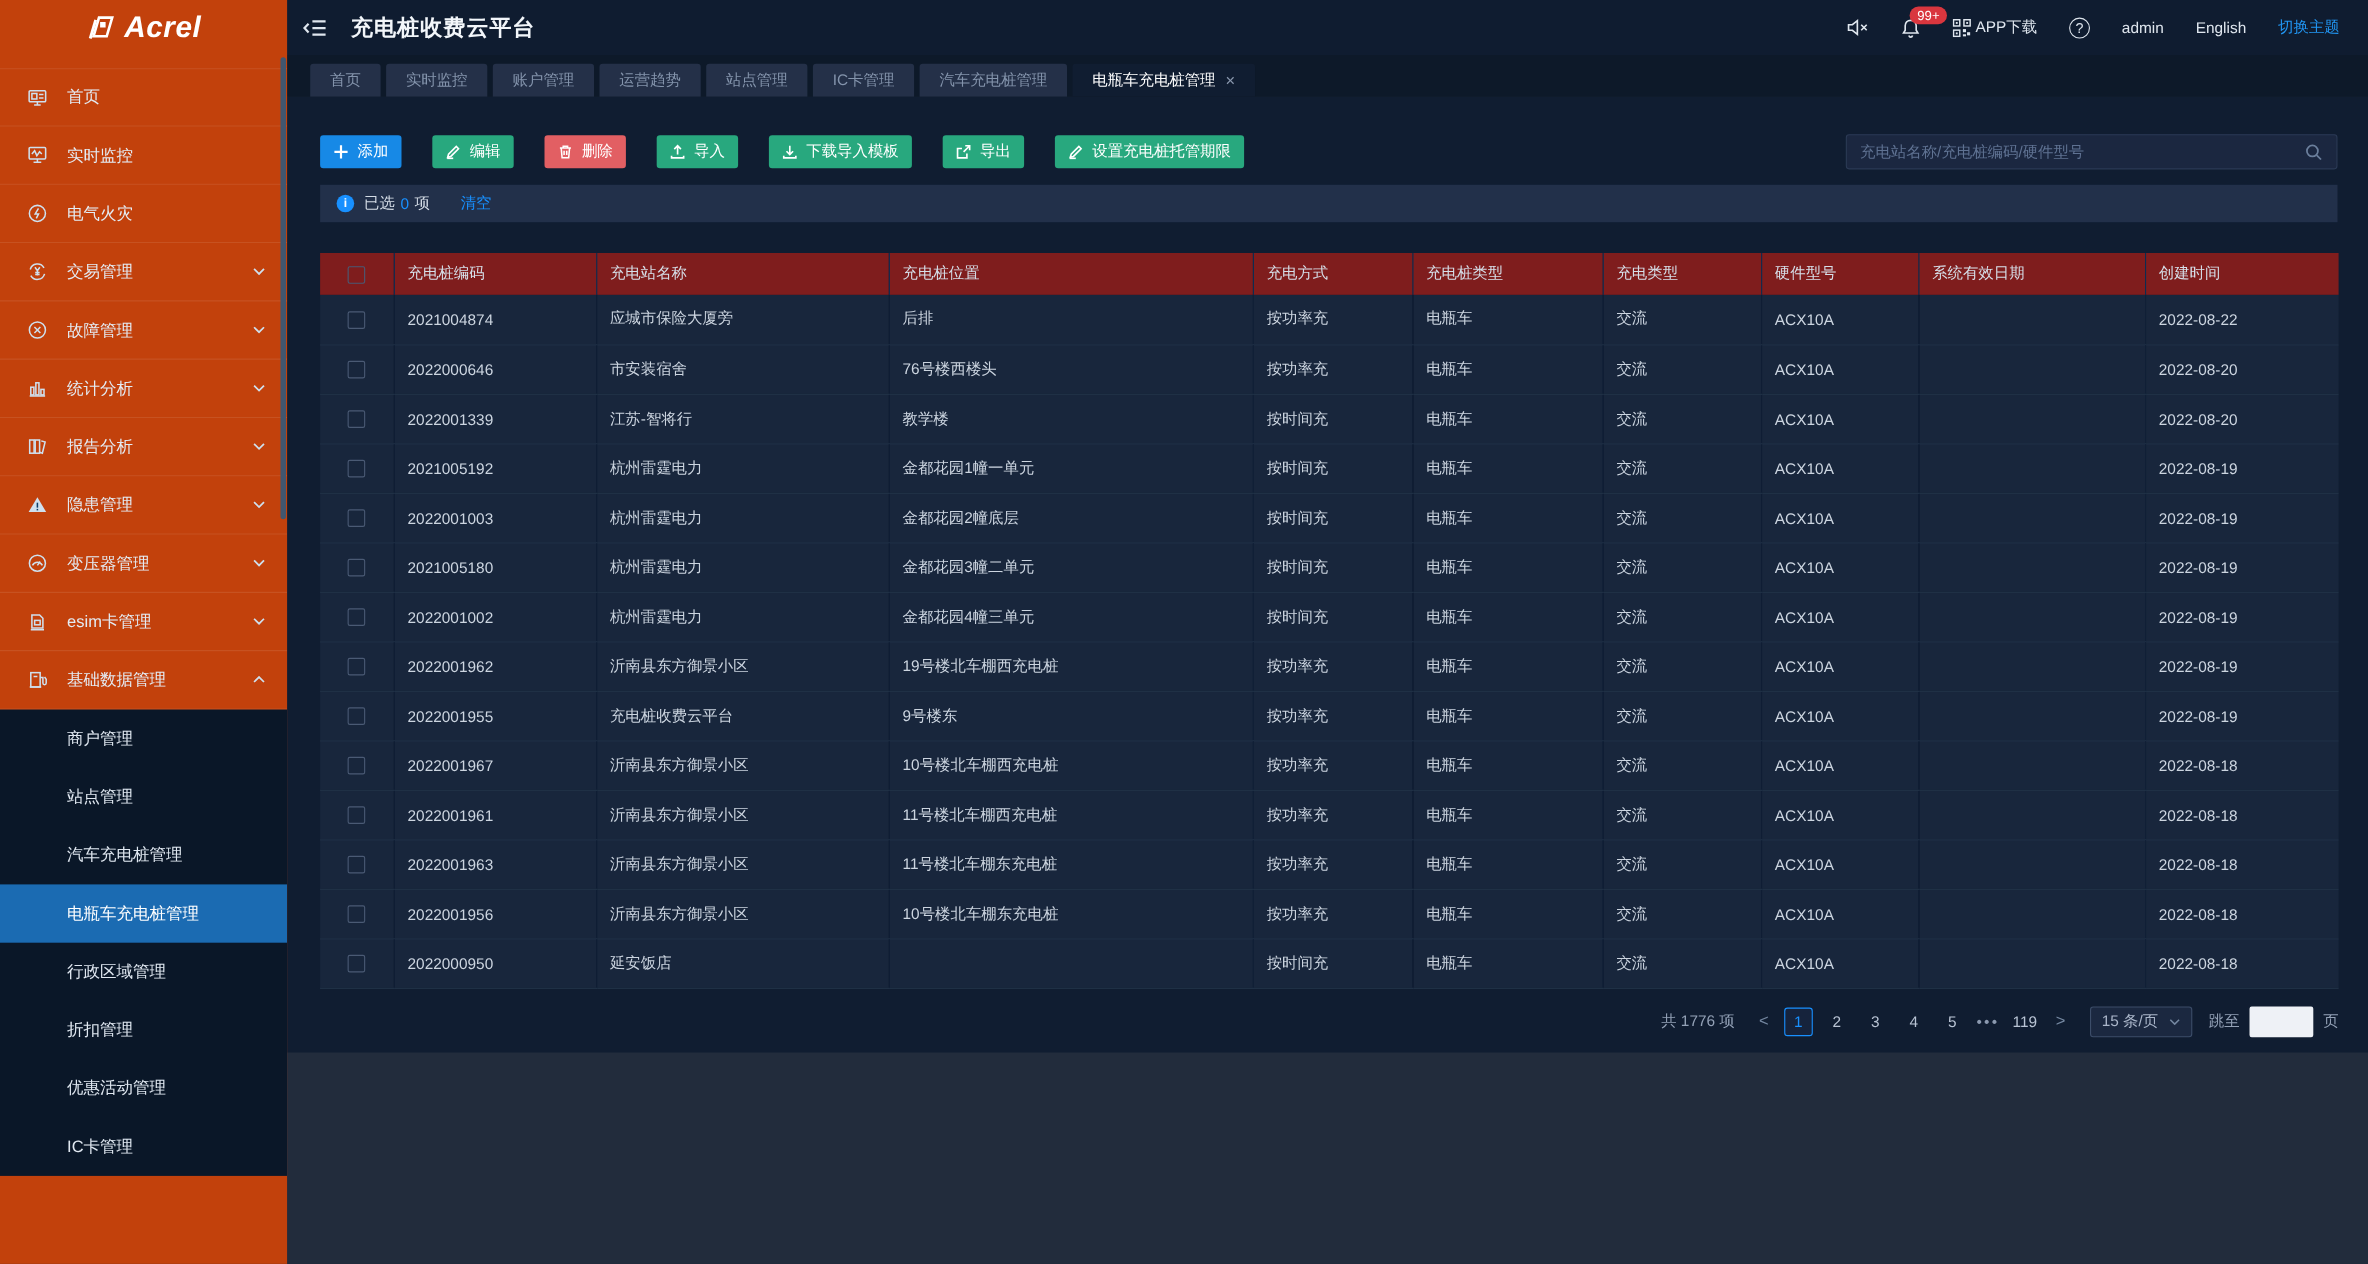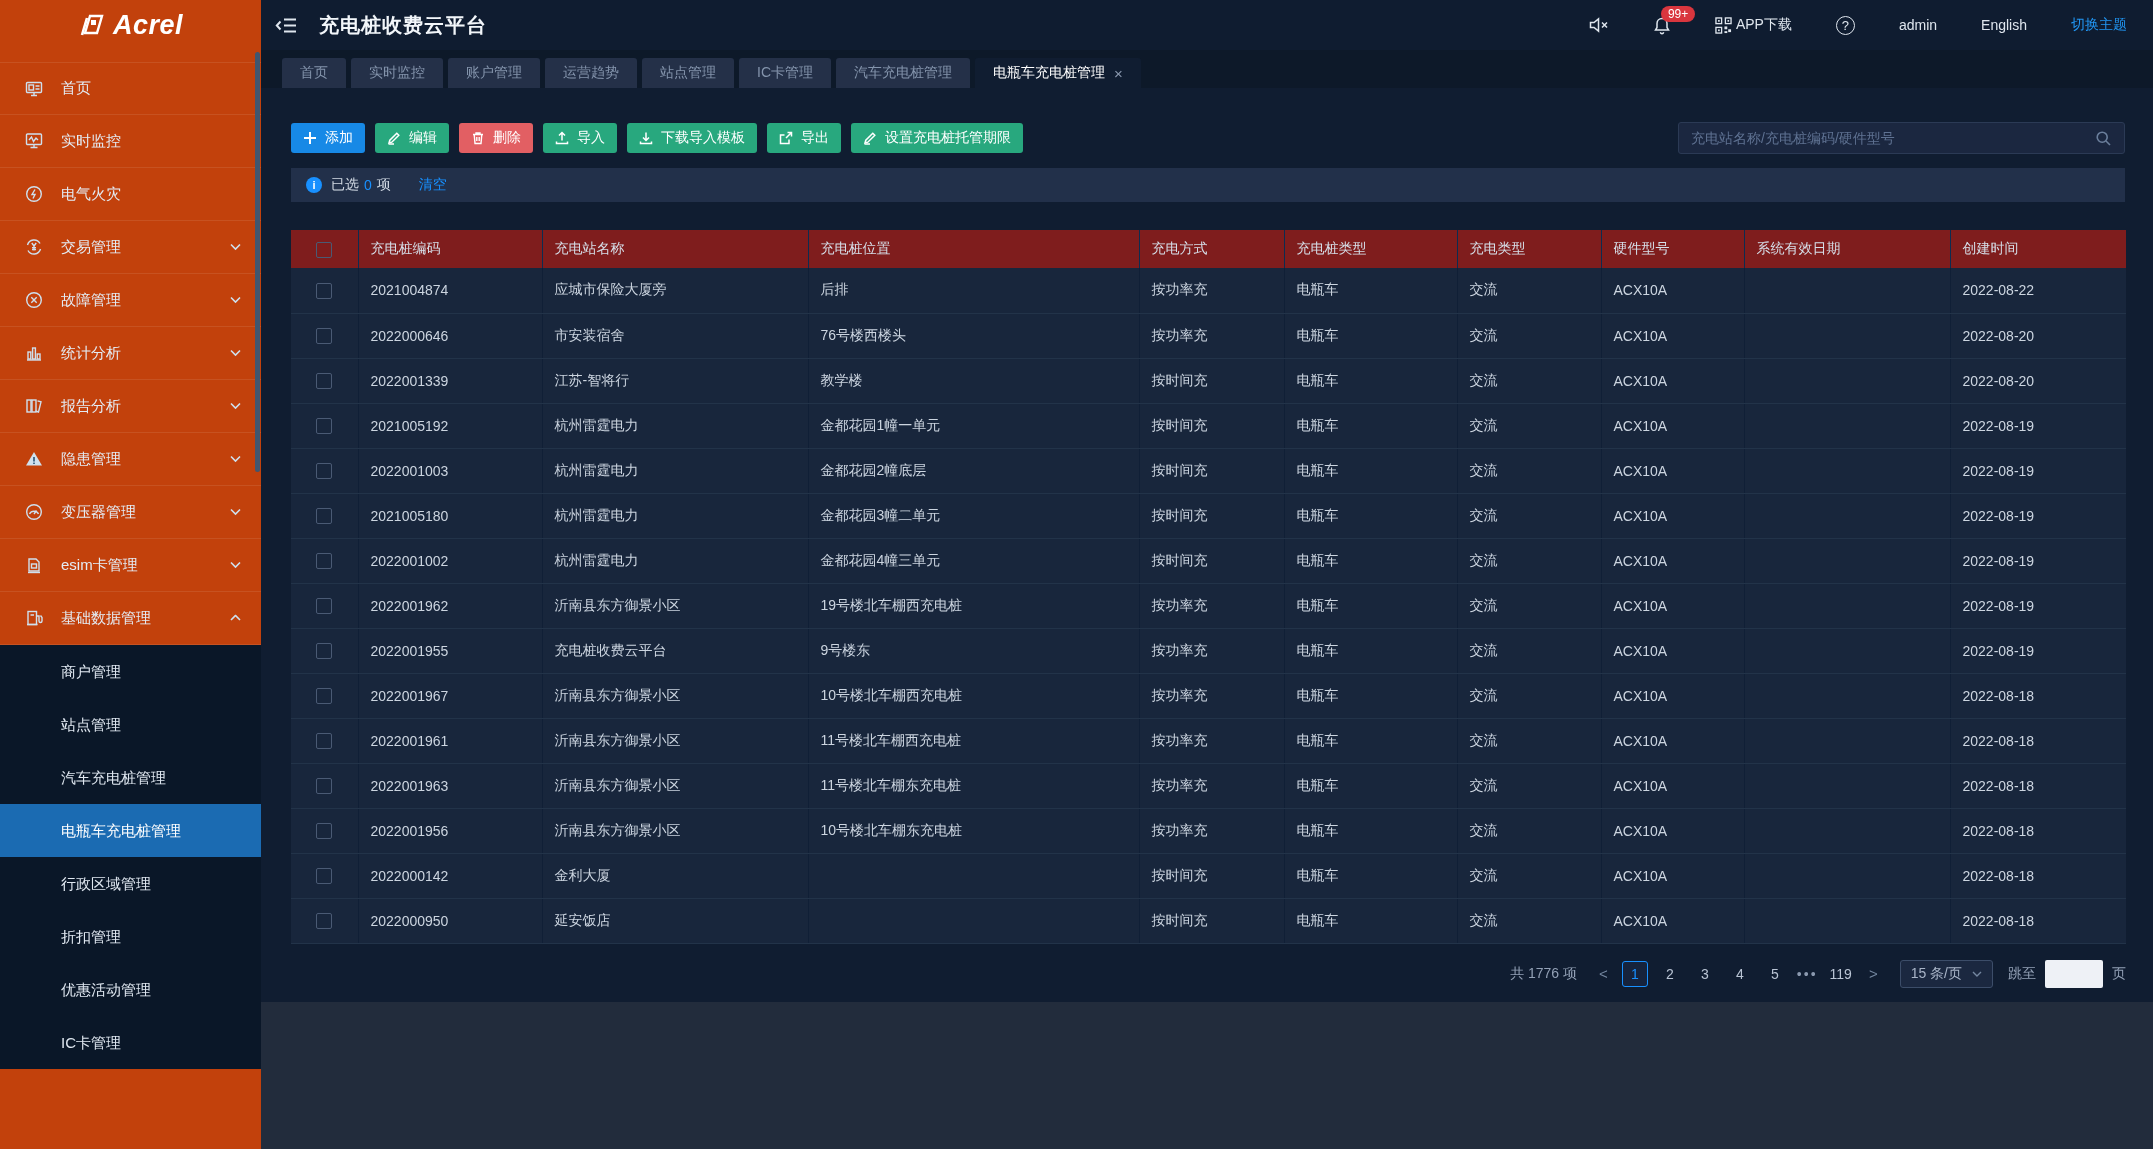--- a/index.html
+++ b/index.html
@@ -25,21 +25,21 @@
   .sub-item { height:53px; line-height:53px; padding-left:61px; font-size:15px; color:#e0e8f1; cursor:pointer; }
   .sub-item.active { background:#1b6bb2; color:#fff; }
   .side-thumb { position:absolute; top:52px; right:1px; width:5px; height:420px; background:#41566f; border-radius:3px; }
 
   
   .main { flex:1; display:flex; flex-direction:column; min-width:0; }
 
   .topbar { height:50px; background:#0f1c30; display:flex; align-items:center; padding:0 26px 0 14px; flex:0 0 50px; }
   .collapse { display:flex; align-items:center; cursor:pointer; }
   .page-title { color:#f2f6fa; font-size:20px; font-weight:bold; margin-left:21px; letter-spacing:1px; }
-  .top-right { margin-left:auto; display:flex; align-items:center; gap:44px; font-size:14px; color:#dfe6ee; }
+  .top-right { margin-left:auto; display:flex; align-items:center; gap:29px; font-size:14px; color:#dfe6ee; }
   .top-ico { display:flex; align-items:center; cursor:pointer; }
   .bell-wrap { position:relative; }
   .badge { position:absolute; top:-10px; left:8px; background:#d9363e; color:#fff; font-size:12px;
     padding:1px 7px; border-radius:9px; white-space:nowrap; }
   .appdl { display:flex; align-items:center; gap:4px; cursor:pointer; }
   .qmark { width:19px; height:19px; border:1.5px solid #dfe6ee; border-radius:50%；
     display:flex; align-items:center; justify-content:center; font-size:13px; }
   .qmark { display:flex; align-items:center; justify-content:center; border-radius:50%; }
   .theme-link { color:#2196f3; cursor:pointer; }
 
@@ -349,21 +349,21 @@
         </div>
         <div class="tab active">
           <span>电瓶车充电桩管理</span>
           <span class="x">×</span>
         </div>
       </div>
 
     <div class="panel">
 
       <div class="toolbar">
-        <div id="toolbar-buttons" style="display:flex;">
+        <div id="toolbar-buttons" style="display:flex;gap:18px;">
             <button class="btn blue">
               <span style="display:flex;">
                 <svg width="14" height="14" viewBox="0 0 14 14" stroke="#fff" stroke-width="2" fill="none">
                   <path d="M7 1 V13 M1 7 H13"></path>
                 </svg>
               </span>
               <span>添加</span>
             </button>
             <button class="btn green">
               <span style="display:flex;">
@@ -620,32 +620,20 @@
                 <td>10号楼北车棚东充电桩</td>
                 <td>按功率充</td>
                 <td>电瓶车</td>
                 <td>交流</td>
                 <td>ACX10A</td>
                 <td></td>
                 <td>2022-08-18</td>
               </tr>
               <tr>
                 <td class="cbcell"><span class="cb"></span></td>
-                <td>2022000142</td>
-                <td>金利大厦</td>
-                <td></td>
-                <td>按时间充</td>
-                <td>电瓶车</td>
-                <td>交流</td>
-                <td>ACX10A</td>
-                <td></td>
-                <td>2022-08-18</td>
-              </tr>
-              <tr>
-                <td class="cbcell"><span class="cb"></span></td>
                 <td>2022000950</td>
                 <td>延安饭店</td>
                 <td></td>
                 <td>按时间充</td>
                 <td>电瓶车</td>
                 <td>交流</td>
                 <td>ACX10A</td>
                 <td></td>
                 <td>2022-08-18</td>
               </tr>

